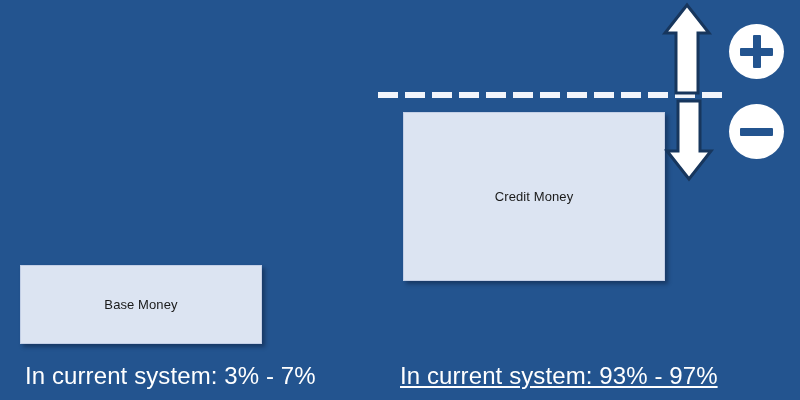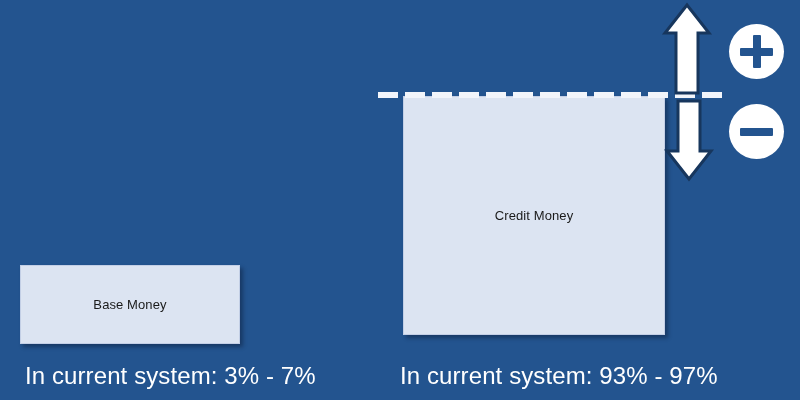--- a/index.html
+++ b/index.html
@@ -32,28 +32,28 @@
     font-size: 13px;
     line-height: 1.2;
     letter-spacing: 0.1px;
     text-align: center;
     white-space: nowrap;
   }
 
   #base-money-box {
     left: 20px;
     top: 265px;
-    width: 220px;
+    width: 242px;
     height: 79px;
   }
   #credit-money-box {
     left: 403px;
-    top: 96px;
+    top: 112px;
     width: 262px;
-    height: 239px;
+    height: 169px;
   }
 
   
   #threshold-line {
     position: absolute;
     left: 378px;
     top: 92px;
     width: 349px;
     height: 6px;
   }
@@ -105,21 +105,21 @@
   
   .caption {
     position: absolute;
     color: #FFFFFF;
     font-size: 24px;
     line-height: 26px;
     white-space: nowrap;
     letter-spacing: 0.1px;
   }
   #base-caption { left: 25px; top: 363px; }
-  #credit-caption { left: 400px; top: 363px; }
+  #credit-caption { left: 400px; top: 363px; text-decoration: underline; }
 </style>
 </head>
 <body>
 
 <div id="stage">
 
   <div id="base-money-box" class="money-box">
     <span class="box-label">Base Money</span>
   </div>
 

